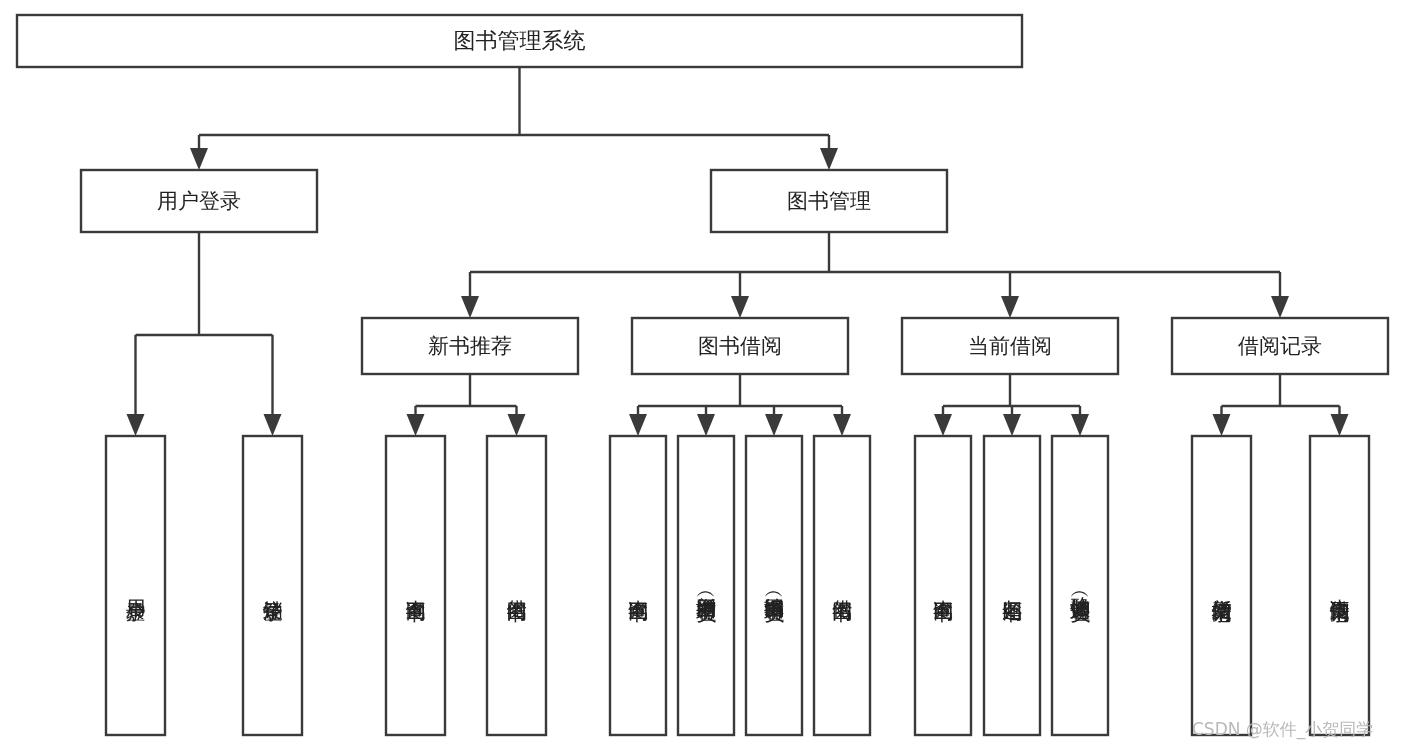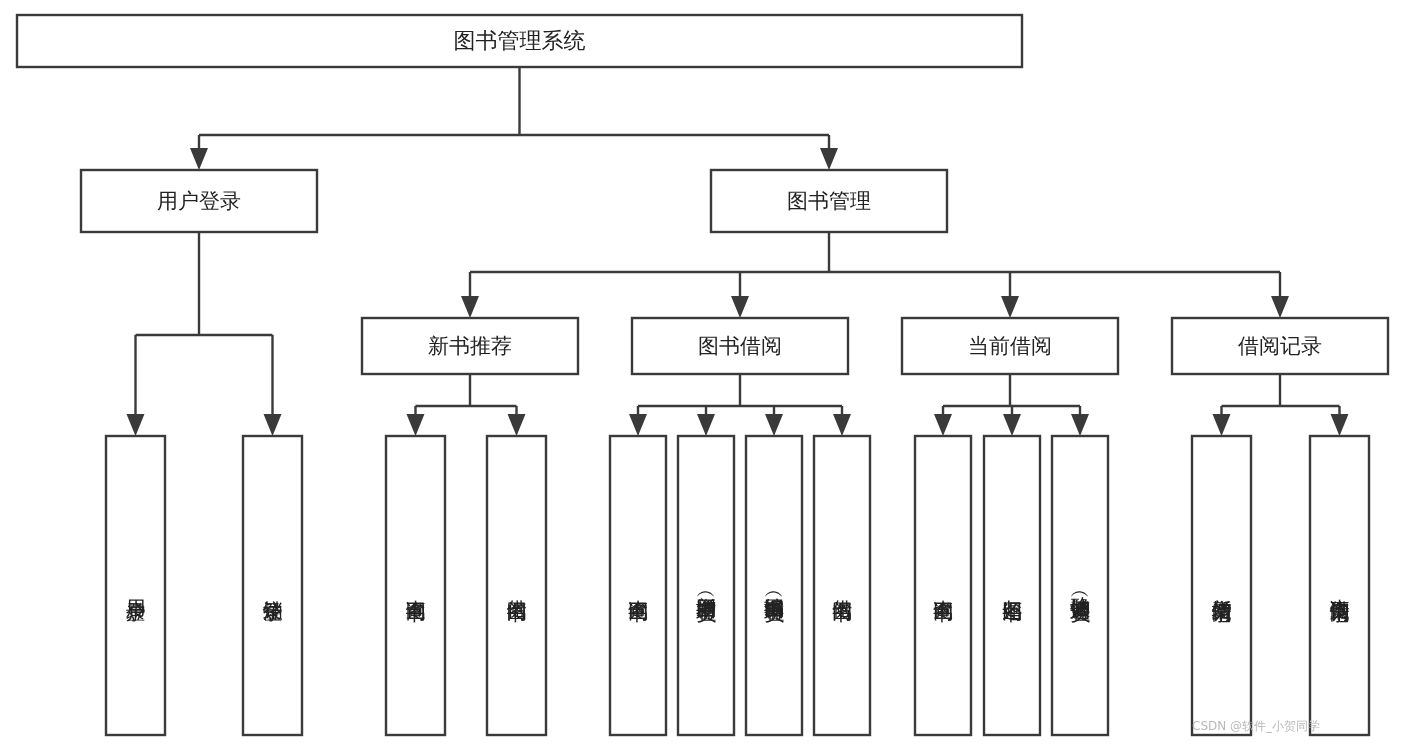--- a/index.html
+++ b/index.html
@@ -67,21 +67,21 @@
     font-size: 20px;
     line-height: 1.08;
     letter-spacing: 1px;
     color: #222222;
     white-space: nowrap;
     text-align: center;
   }
   .watermark {
     position: absolute;
     font-family: "DejaVu Sans", "Liberation Sans", sans-serif;
-    font-size: 12px;
+    font-size: 17px;
     color: #b9b9b9;
     white-space: nowrap;
     pointer-events: none;
   }
 </style>
 </head>
 <body>
 
 <div id="diagram-root">
 

